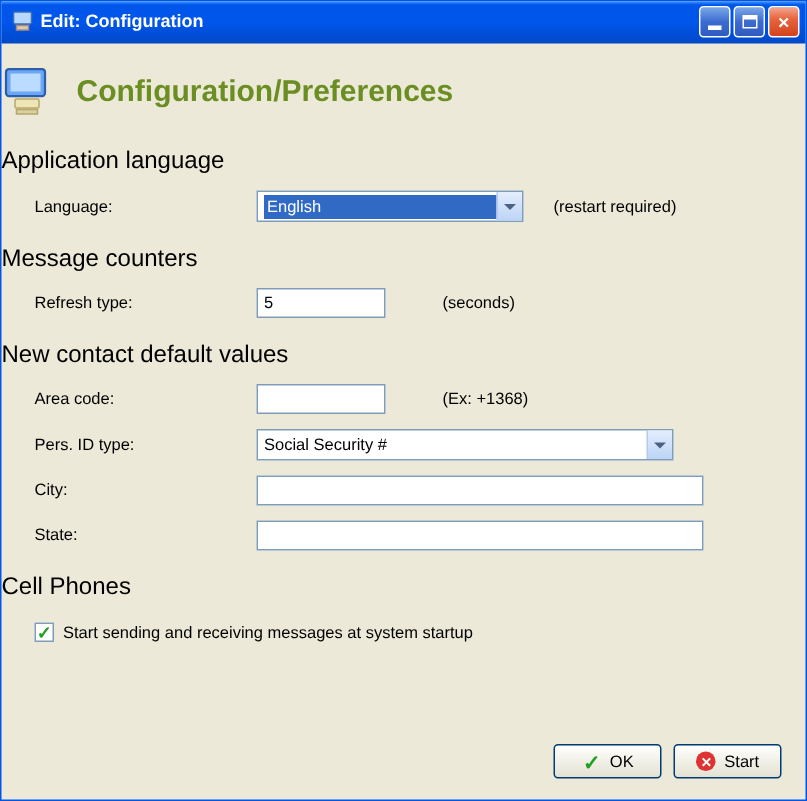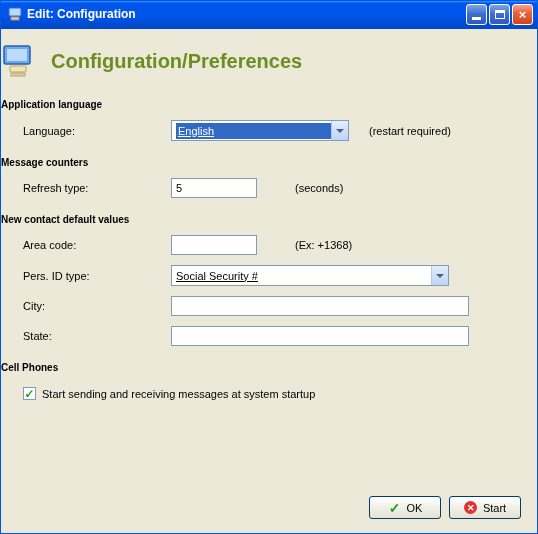--- a/index.html
+++ b/index.html
@@ -76,22 +76,22 @@
   }
   .header-icon {
     width: 36px; height: 36px;
   }
   .header-title {
     color: #6b8e23;
     font-size: 20px;
     font-weight: bold;
   }
   .section-title {
-    font-weight: bold;
-    font-size: 10px;
+    font-weight: normal;
+    font-size: 16px;
     color: #000;
     margin: 6px 0 10px 0;
   }
   .form-row {
     display: flex;
     align-items: center;
     margin: 0 0 10px 0;
     padding-left: 22px;
   }
   .form-label {
@@ -114,21 +114,21 @@
     border: 1px solid #7f9db9;
     height: 21px;
     background: #fff;
     display: flex;
     align-items: center;
     justify-content: space-between;
     padding: 0 0 0 4px;
     font-size: 11px;
     cursor: pointer;
   }
-  .select .select-text { flex: 1; overflow: hidden; text-decoration: underline; }
+  .select .select-text { flex: 1; overflow: hidden; }
   .select .select-btn {
     width: 17px; height: 19px;
     background: linear-gradient(to bottom, #e4eefd 0%, #bcd4f6 100%);
     border-left: 1px solid #b7caed;
     display: flex;
     align-items: center;
     justify-content: center;
   }
   .select.highlight .select-text {
     background: #316ac5;

